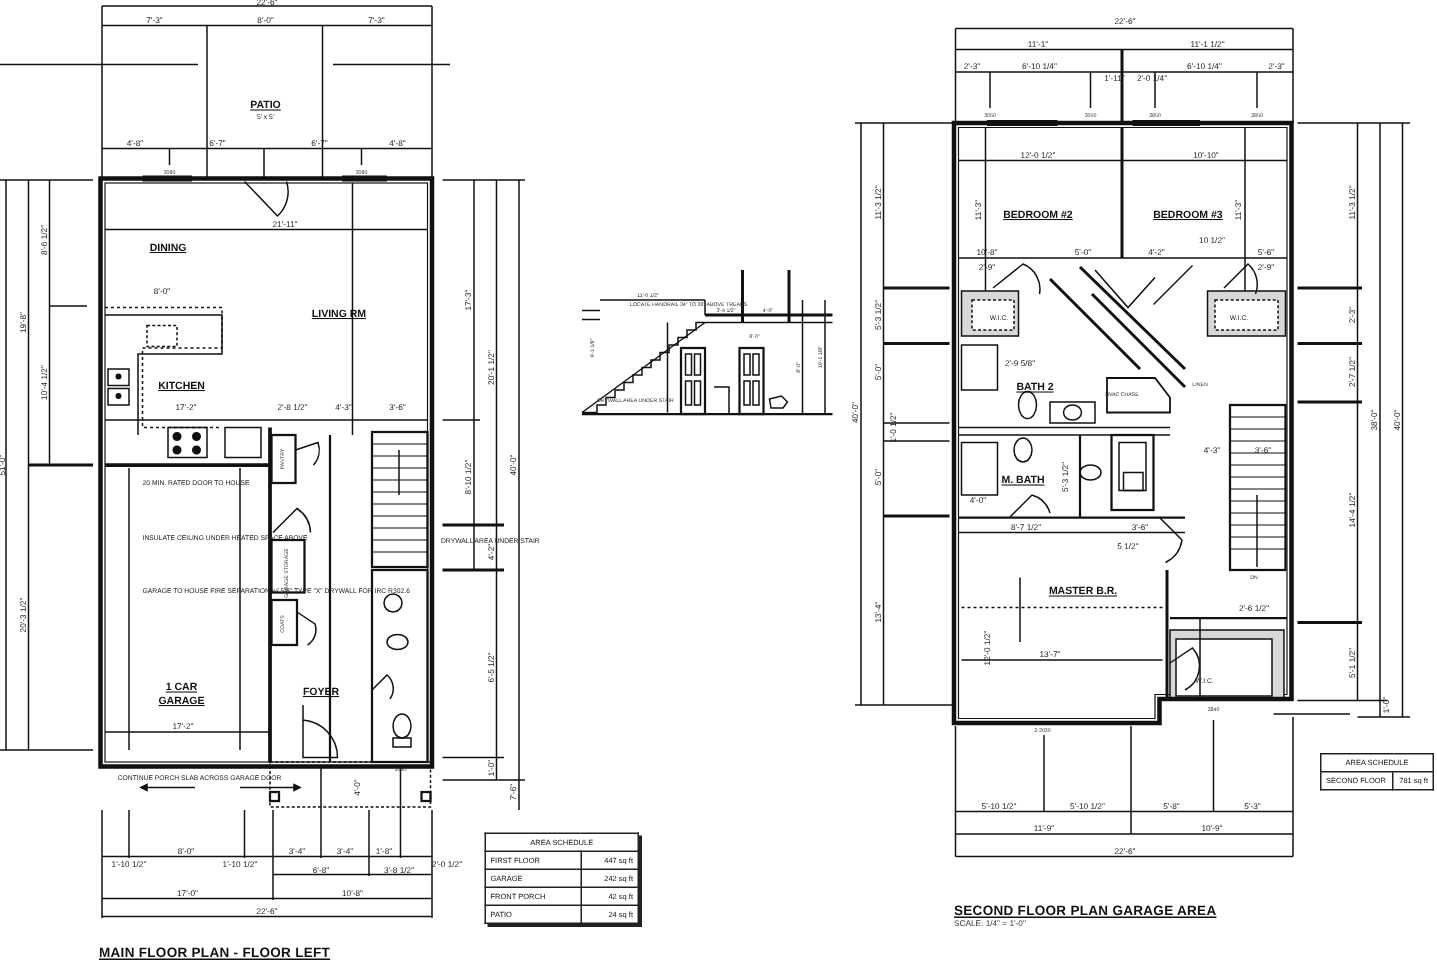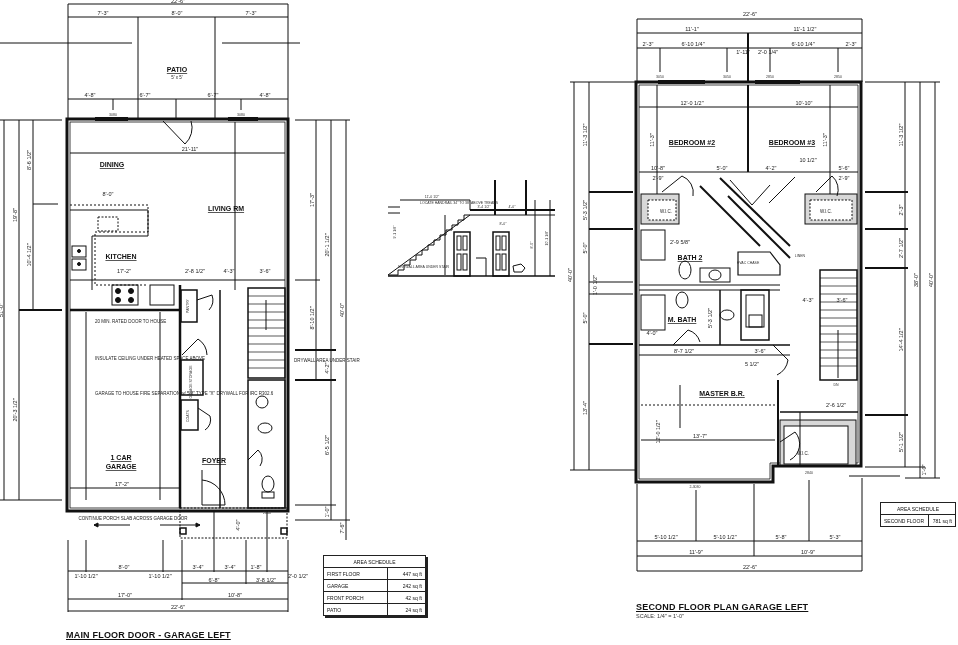--- a/index.html
+++ b/index.html
@@ -492,15 +492,15 @@
       <tr>
         <td class="h" colspan="2">AREA SCHEDULE</td>
       </tr>
   <tr>
         <td>SECOND FLOOR</td>
         <td class="v">781 sq ft</td>
       </tr>
 </tbody>
   </table>
 
-<div class="title" style="left:66px;top:630px;">MAIN FLOOR DOOR - GARAGE LEFT</div>
-<div class="title" style="left:636px;top:602px;">SECOND FLOOR PLAN GARAGE LEFT</div>
+<div class="title" style="left:66px;top:630px;">MAIN FLOOR PLAN - FLOOR LEFT</div>
+<div class="title" style="left:636px;top:602px;">SECOND FLOOR PLAN GARAGE AREA</div>
 <div class="scale" style="left:636px;top:613px;">SCALE: 1/4" = 1'-0"</div>
 
 </body></html>

